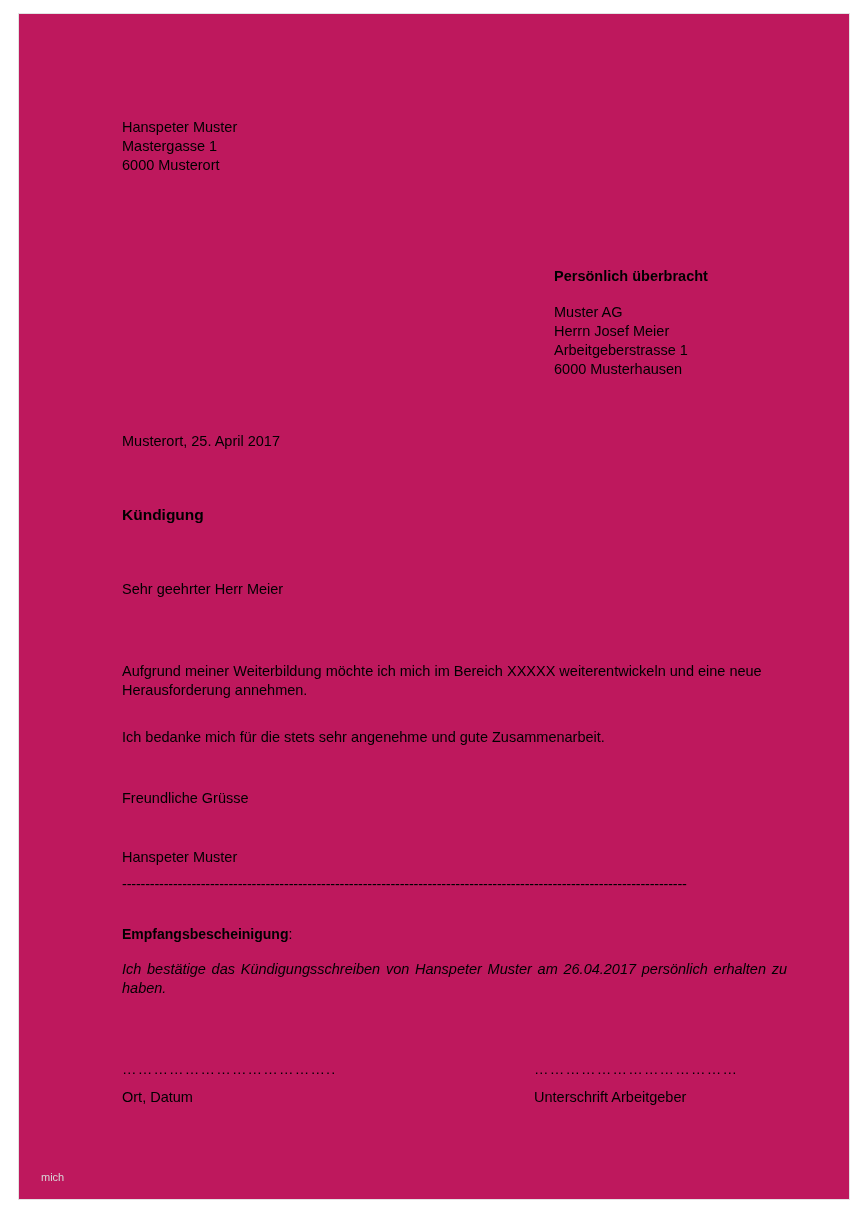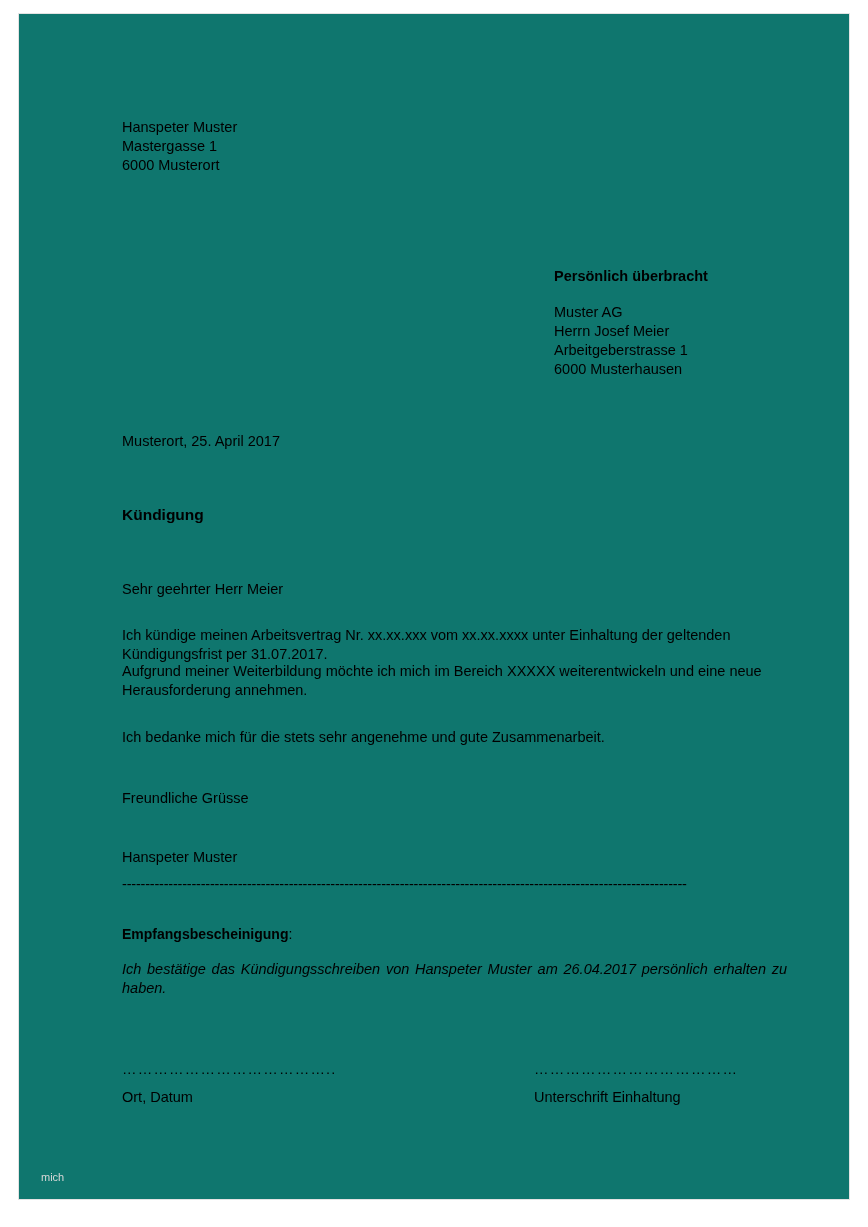--- a/index.html
+++ b/index.html
@@ -13,21 +13,21 @@
     font-family: "Liberation Sans", sans-serif;
     position: relative;
     overflow: hidden;
   }
   .page {
     position: absolute;
     left: 19px;
     top: 14px;
     width: 830px;
     height: 1185px;
-    background: #0f766e;
+    background: #be185d;
     box-shadow: 0 0 0 1px #e3e3e3;
   }
   .sheet {
     position: absolute;
     left: 103px;
     top: 0;
     width: 665px;
     height: 100%;
   }
   .block {
@@ -84,21 +84,20 @@
 Herrn Josef Meier
 Arbeitgeberstrasse 1
 6000 Musterhausen</div>
 
     <div class="block" id="place-date">Musterort, 25. April 2017</div>
 
     <div class="block bold" id="subject">Kündigung</div>
 
     <div class="block" id="salutation">Sehr geehrter Herr Meier</div>
 
-    <div class="block" id="para1">Ich kündige meinen Arbeitsvertrag Nr. xx.xx.xxx vom xx.xx.xxxx unter Einhaltung der geltenden Kündigungsfrist per 31.07.2017.</div>
 
     <div class="block" id="para2">Aufgrund meiner Weiterbildung möchte ich mich im Bereich XXXXX weiterentwickeln und eine neue Herausforderung annehmen.</div>
 
     <div class="block" id="para3">Ich bedanke mich für die stets sehr angenehme und gute Zusammenarbeit.</div>
 
     <div class="block" id="closing">Freundliche Grüsse</div>
 
     <div class="block" id="signer">Hanspeter Muster</div>
 
     <div class="block" id="divider">--------------------------------------------------------------------------------------------------------------------------</div>
@@ -108,18 +107,18 @@
     </div>
 
     <div class="block" id="receipt-body">Ich bestätige das Kündigungsschreiben von Hanspeter Muster am 26.04.2017 persönlich erhalten zu haben.</div>
 
     <div class="block" id="dots-left">…………………………………..</div>
 
     <div class="block" id="dots-right">…………………………………</div>
 
     <div class="block" id="label-left">Ort, Datum</div>
 
-    <div class="block" id="label-right">Unterschrift Einhaltung</div>
+    <div class="block" id="label-right">Unterschrift Arbeitgeber</div>
 
   </div>
 
   <div class="watermark">mich</div>
 </div>
 
 </body></html>

